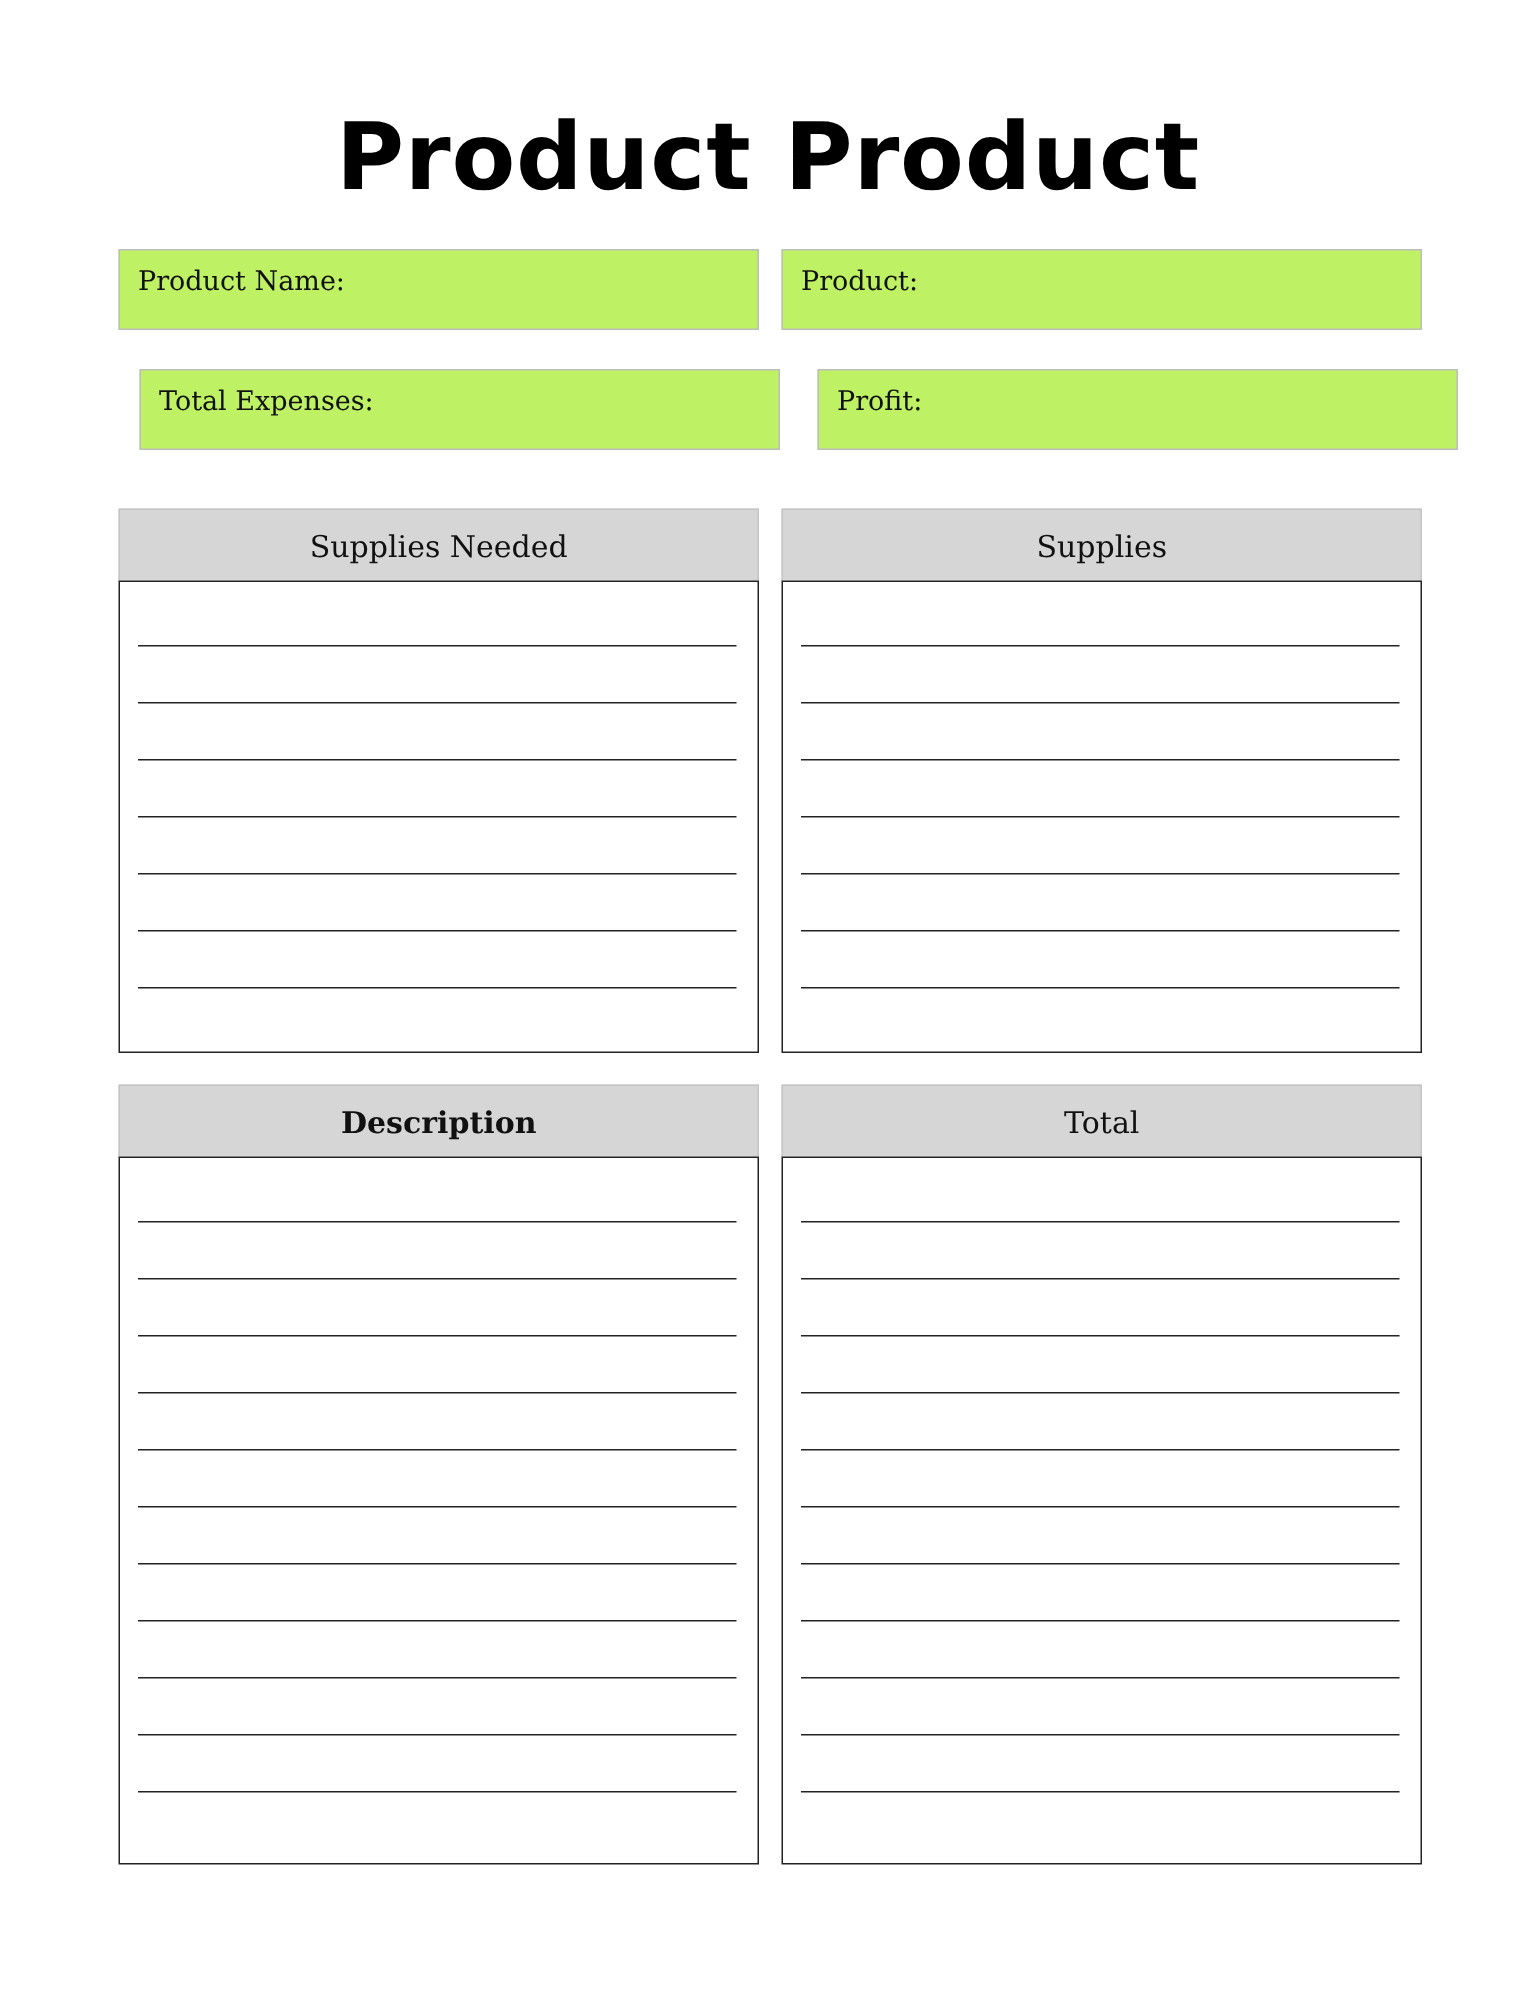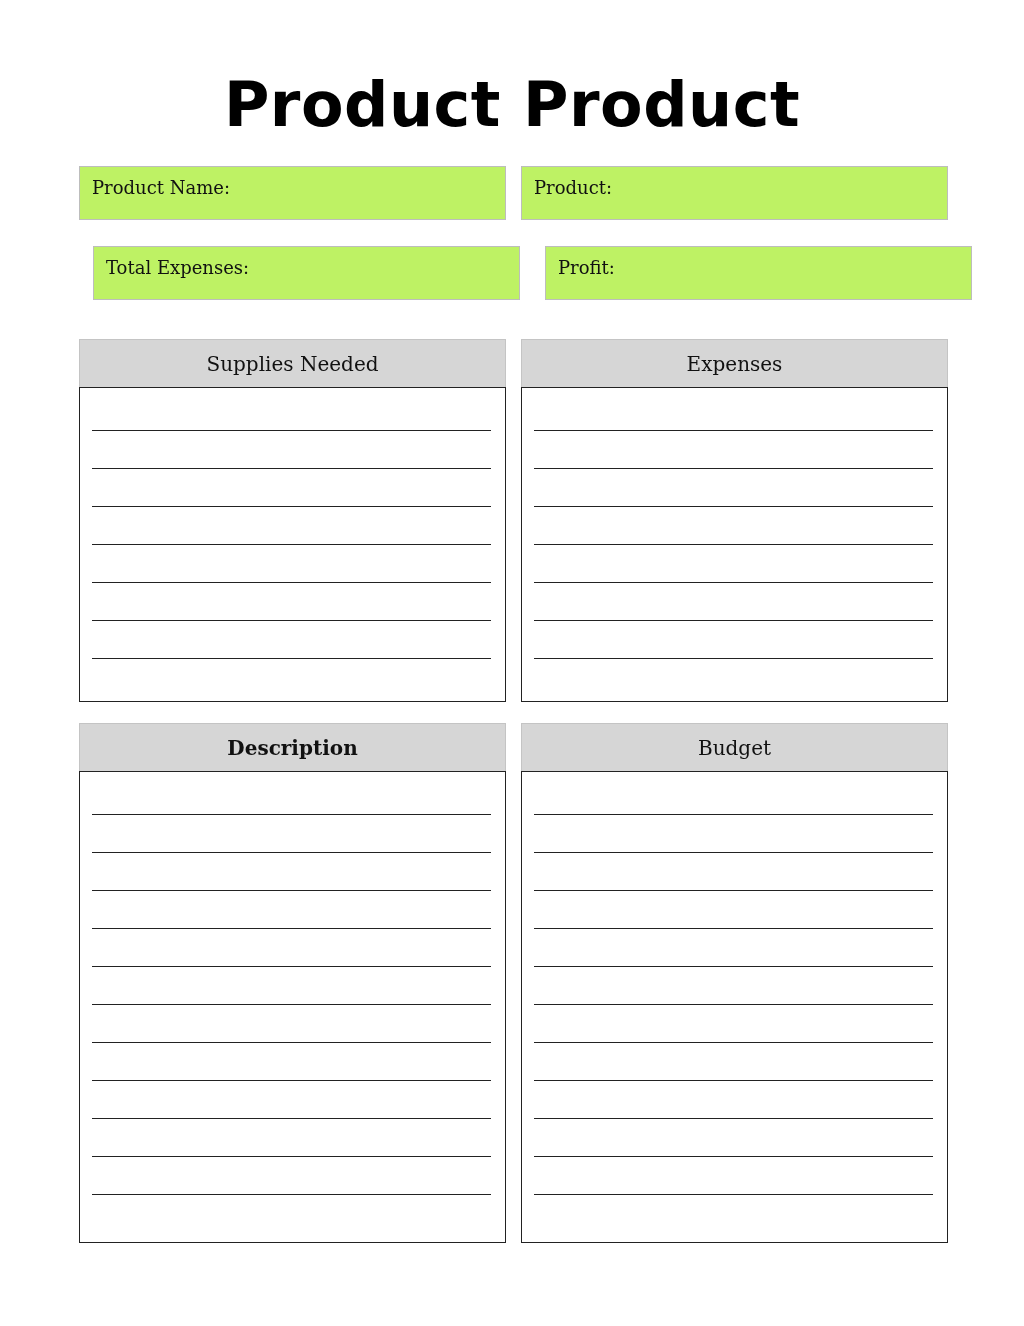--- a/index.html
+++ b/index.html
@@ -53,21 +53,21 @@
 <div class="section-body lined" style="left:79px; top:387px; height:315px;">
     <div class="rule" style="top: 42px;"></div>
     <div class="rule" style="top: 80px;"></div>
     <div class="rule" style="top: 118px;"></div>
     <div class="rule" style="top: 156px;"></div>
     <div class="rule" style="top: 194px;"></div>
     <div class="rule" style="top: 232px;"></div>
     <div class="rule" style="top: 270px;"></div>
   </div>
 
-<div class="section-header" style="left:521px; top:339px;">Expenses</div>
+<div class="section-header" style="left:521px; top:339px;">Supplies</div>
 <div class="section-body lined" style="left:521px; top:387px; height:315px;">
     <div class="rule" style="top: 42px;"></div>
     <div class="rule" style="top: 80px;"></div>
     <div class="rule" style="top: 118px;"></div>
     <div class="rule" style="top: 156px;"></div>
     <div class="rule" style="top: 194px;"></div>
     <div class="rule" style="top: 232px;"></div>
     <div class="rule" style="top: 270px;"></div>
   </div>
 
@@ -79,21 +79,21 @@
     <div class="rule" style="top: 156px;"></div>
     <div class="rule" style="top: 194px;"></div>
     <div class="rule" style="top: 232px;"></div>
     <div class="rule" style="top: 270px;"></div>
     <div class="rule" style="top: 308px;"></div>
     <div class="rule" style="top: 346px;"></div>
     <div class="rule" style="top: 384px;"></div>
     <div class="rule" style="top: 422px;"></div>
   </div>
 
-<div class="section-header" style="left:521px; top:723px;">Budget</div>
+<div class="section-header" style="left:521px; top:723px;">Total</div>
 <div class="section-body lined" style="left:521px; top:771px; height:472px;">
     <div class="rule" style="top: 42px;"></div>
     <div class="rule" style="top: 80px;"></div>
     <div class="rule" style="top: 118px;"></div>
     <div class="rule" style="top: 156px;"></div>
     <div class="rule" style="top: 194px;"></div>
     <div class="rule" style="top: 232px;"></div>
     <div class="rule" style="top: 270px;"></div>
     <div class="rule" style="top: 308px;"></div>
     <div class="rule" style="top: 346px;"></div>

